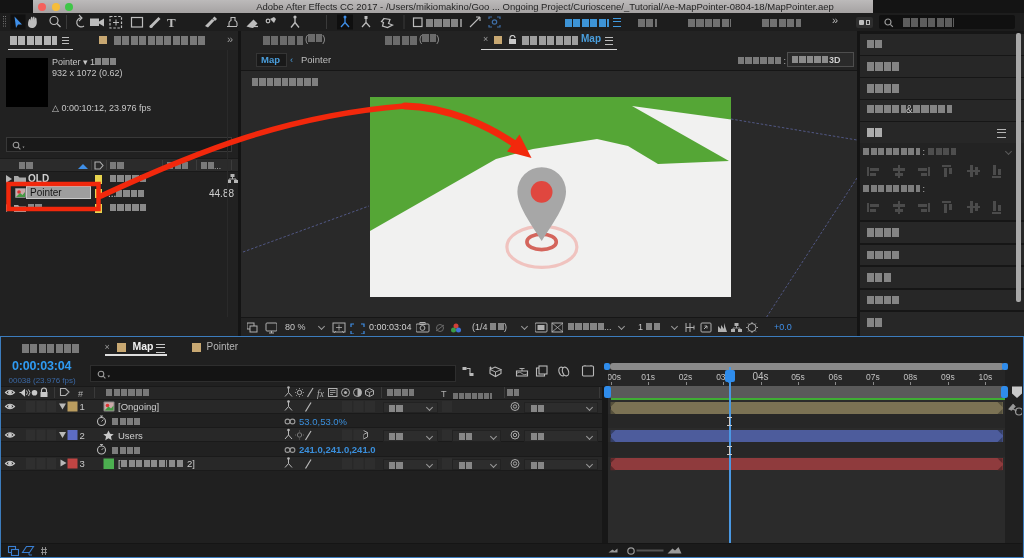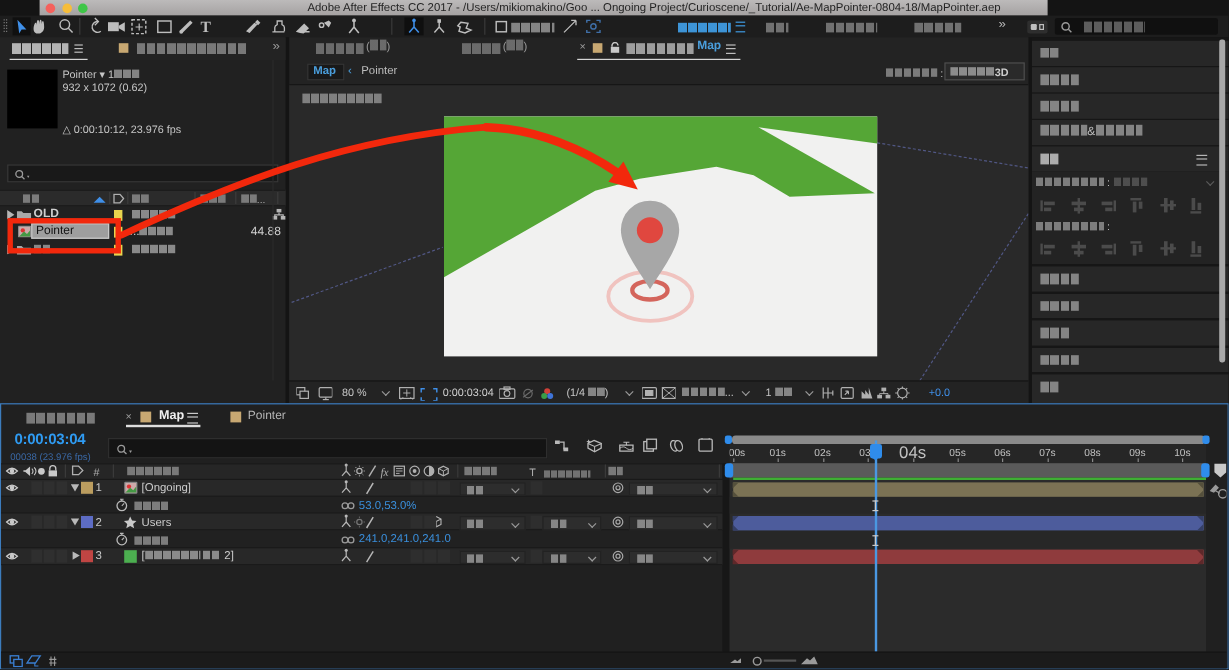--- a/index.html
+++ b/index.html
@@ -456,21 +456,21 @@
 
  <div class="abs" style="left:606.5px;top:32.5px;width:397px;height:16px;overflow:hidden;">
         <div class="t" style="left:3.1px;top:1.5px;font-size:8.5px;color:#c2c2c2;transform:translateX(-50%);">0:00s</div>
         <div class="abs" style="left:3.1px;top:12px;width:1px;height:3.5px;background:#8a8a8a;"></div>
         <div class="t" style="left:40.6px;top:1.5px;font-size:8.5px;color:#c2c2c2;transform:translateX(-50%);">01s</div>
         <div class="abs" style="left:40.6px;top:12px;width:1px;height:3.5px;background:#8a8a8a;"></div>
         <div class="t" style="left:78.0px;top:1.5px;font-size:8.5px;color:#c2c2c2;transform:translateX(-50%);">02s</div>
         <div class="abs" style="left:78.0px;top:12px;width:1px;height:3.5px;background:#8a8a8a;"></div>
         <div class="t" style="left:115.5px;top:1.5px;font-size:8.5px;color:#c2c2c2;transform:translateX(-50%);">03s</div>
         <div class="abs" style="left:115.5px;top:12px;width:1px;height:3.5px;background:#8a8a8a;"></div>
-        <div class="t" style="left:153.0px;top:1.5px;font-size:14px;color:#c2c2c2;transform:translateX(-50%);text-align:center;">04s</div>
+        <div class="t" style="left:153.0px;top:1.5px;font-size:10px;color:#c2c2c2;transform:translateX(-50%);text-align:center;">04s</div>
         <div class="abs" style="left:153.0px;top:12px;width:1px;height:3.5px;background:#8a8a8a;"></div>
         <div class="t" style="left:190.5px;top:1.5px;font-size:8.5px;color:#c2c2c2;transform:translateX(-50%);">05s</div>
         <div class="abs" style="left:190.5px;top:12px;width:1px;height:3.5px;background:#8a8a8a;"></div>
         <div class="t" style="left:227.9px;top:1.5px;font-size:8.5px;color:#c2c2c2;transform:translateX(-50%);">06s</div>
         <div class="abs" style="left:227.9px;top:12px;width:1px;height:3.5px;background:#8a8a8a;"></div>
         <div class="t" style="left:265.4px;top:1.5px;font-size:8.5px;color:#c2c2c2;transform:translateX(-50%);">07s</div>
         <div class="abs" style="left:265.4px;top:12px;width:1px;height:3.5px;background:#8a8a8a;"></div>
         <div class="t" style="left:302.9px;top:1.5px;font-size:8.5px;color:#c2c2c2;transform:translateX(-50%);">08s</div>
         <div class="abs" style="left:302.9px;top:12px;width:1px;height:3.5px;background:#8a8a8a;"></div>
         <div class="t" style="left:340.3px;top:1.5px;font-size:8.5px;color:#c2c2c2;transform:translateX(-50%);">09s</div>
@@ -693,21 +693,21 @@
 
  <div class="t" style="left:78.5px;top:64px;font-size:9.5px;color:#c9c9c9;">1</div>
  <div class="t" style="left:117px;top:64px;font-size:9.5px;color:#cdcdcd;">[Ongoing]</div>
  <div class="t" style="left:78.5px;top:92.5px;font-size:9.5px;color:#c9c9c9;">2</div>
  <div class="t" style="left:117px;top:92.5px;font-size:9.5px;color:#cdcdcd;">Users</div>
  <div class="t" style="left:78.5px;top:121px;font-size:9.5px;color:#c9c9c9;">3</div>
  <div class="t" style="left:117px;top:121px;font-size:9.5px;color:#cdcdcd;">[<span class="j8" style="width:46px;"></span> <span class="j8" style="width:15px;"></span> 2]</div>
  <div class="jb8" style="left:111px;top:81px;width:28px;color:#b9b9b9;"></div>
  <div class="jb8" style="left:111px;top:109.5px;width:28px;color:#b9b9b9;"></div>
  <div class="t" style="left:298px;top:78.5px;font-size:9.5px;color:#3a8fdc;">53.0,53.0%</div>
- <div class="t" style="left:298px;top:107px;font-size:9.5px;color:#3a8fdc;">241.0,241.0,241.0</div>
+ <div class="t" style="left:298px;top:107px;font-size:9.5px;color:#3a8fdc;font-weight:bold;">241.0,241.0,241.0</div>
 
  <div class="abs" style="left:382px;top:64.5px;width:54.5px;height:11.5px;background:#2d2d2d;border:1px solid #222;box-sizing:border-box;">
         <div class="jb8" style="left:5px;top:2.2px;width:14px;color:#c2c2c2;"></div>
         <div class="cv" style="left:43px;top:2.5px;border-width:0 1.2px 1.2px 0;"></div>
       </div>
       <div class="abs" style="left:382px;top:93px;width:54.5px;height:11.5px;background:#2d2d2d;border:1px solid #222;box-sizing:border-box;">
         <div class="jb8" style="left:5px;top:2.2px;width:14px;color:#c2c2c2;"></div>
         <div class="cv" style="left:43px;top:2.5px;border-width:0 1.2px 1.2px 0;"></div>
       </div>
       <div class="abs" style="left:382px;top:121.5px;width:54.5px;height:11.5px;background:#2d2d2d;border:1px solid #222;box-sizing:border-box;">

